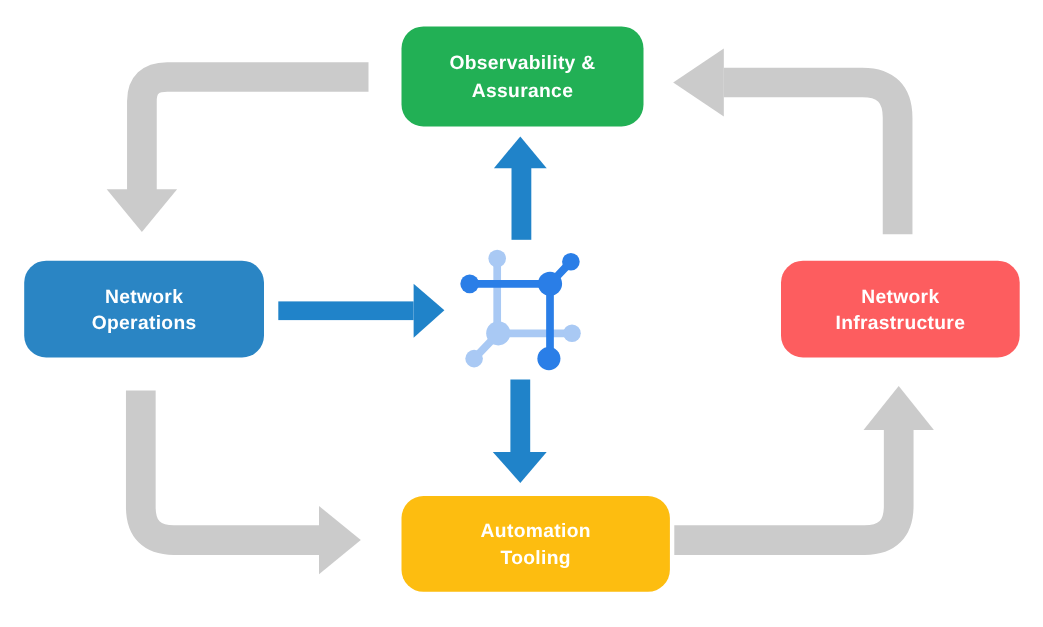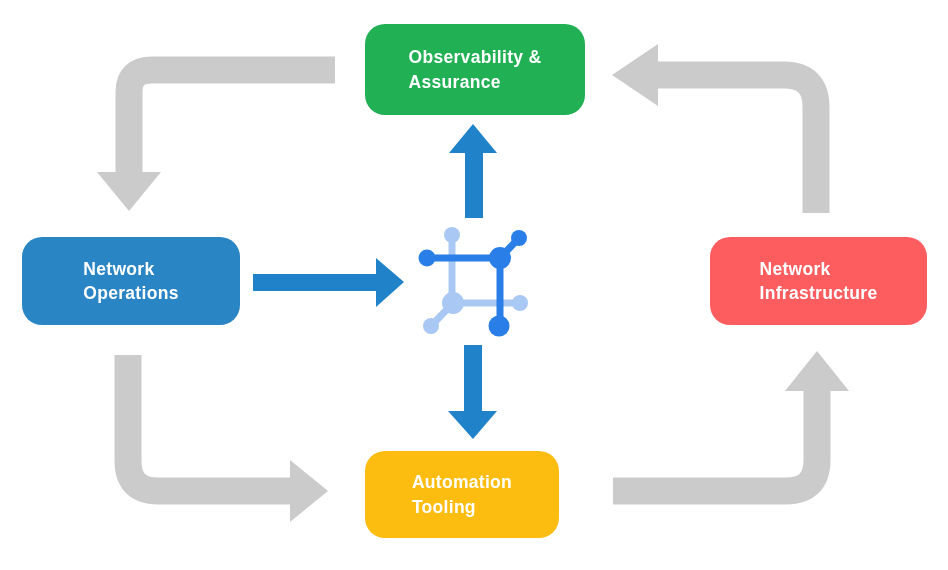--- a/index.html
+++ b/index.html
@@ -31,32 +31,32 @@
     left:0;top:0;
     width:948px;height:570px;
   }
   
   .node{
     position:absolute;
     border-radius:20px;
     display:flex;
     align-items:center;
     justify-content:center;
-    text-align:left;
+    text-align:center;
     color:var(--box-text);
     font-size:17.5px;
     font-weight:700;
     letter-spacing:.3px;
     line-height:1.4;
     white-space:pre-line;
   }
   .node-observability{left:365px;top:24px;width:220px;height:91px;background:var(--box-observability)}
   .node-operations{left:22px;top:237px;width:218px;height:88px;background:var(--box-operations)}
   .node-infrastructure{left:710px;top:237px;width:217px;height:88px;background:var(--box-infrastructure)}
-  .node-automation{left:365px;top:451px;width:194px;height:87px;background:var(--box-automation)}
+  .node-automation{left:365px;top:451px;width:244px;height:87px;background:var(--box-automation)}
   
   .gray-shaft{stroke:var(--arrow-gray);stroke-width:27;fill:none}
   .gray-head{fill:var(--arrow-gray)}
   .blue-fill{fill:var(--arrow-blue)}
   
   .ic-light path{stroke:var(--icon-light);stroke-width:7;fill:none;stroke-linecap:round}
   .ic-light circle{fill:var(--icon-light)}
   .ic-dark path{stroke:var(--icon-dark);stroke-width:7;fill:none;stroke-linecap:round}
   .ic-dark circle{fill:var(--icon-dark)}
 </style>

